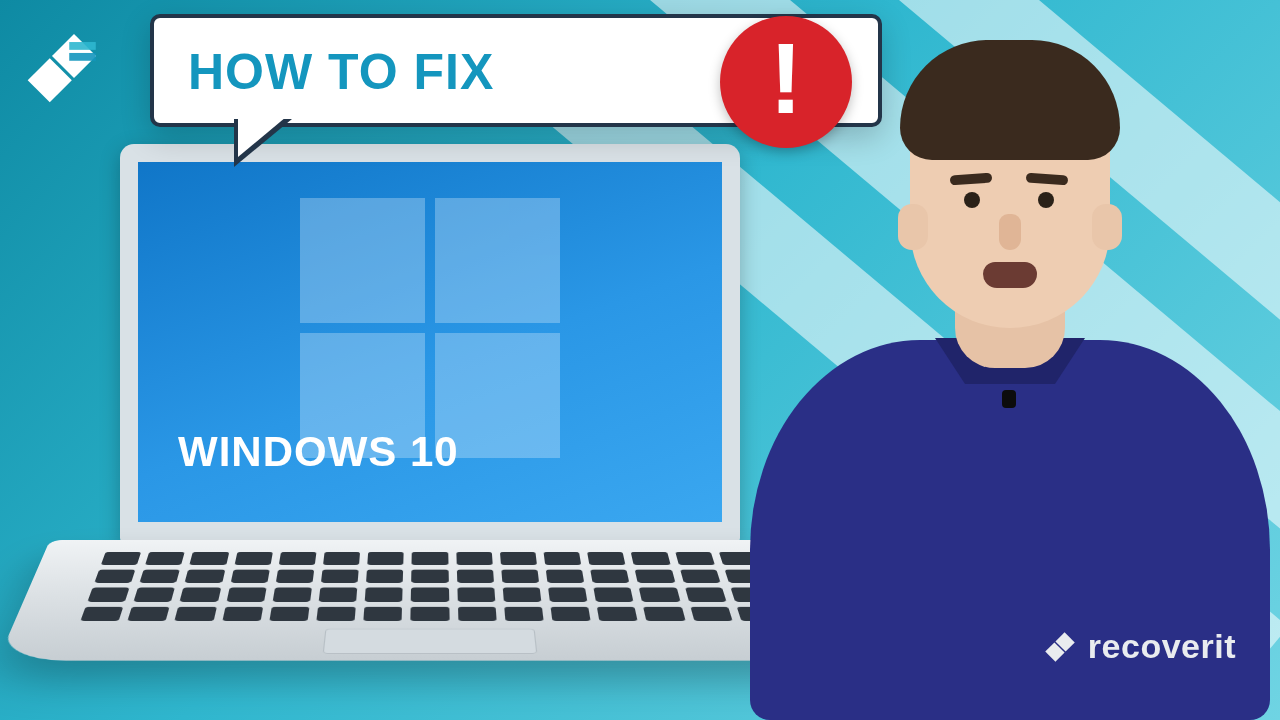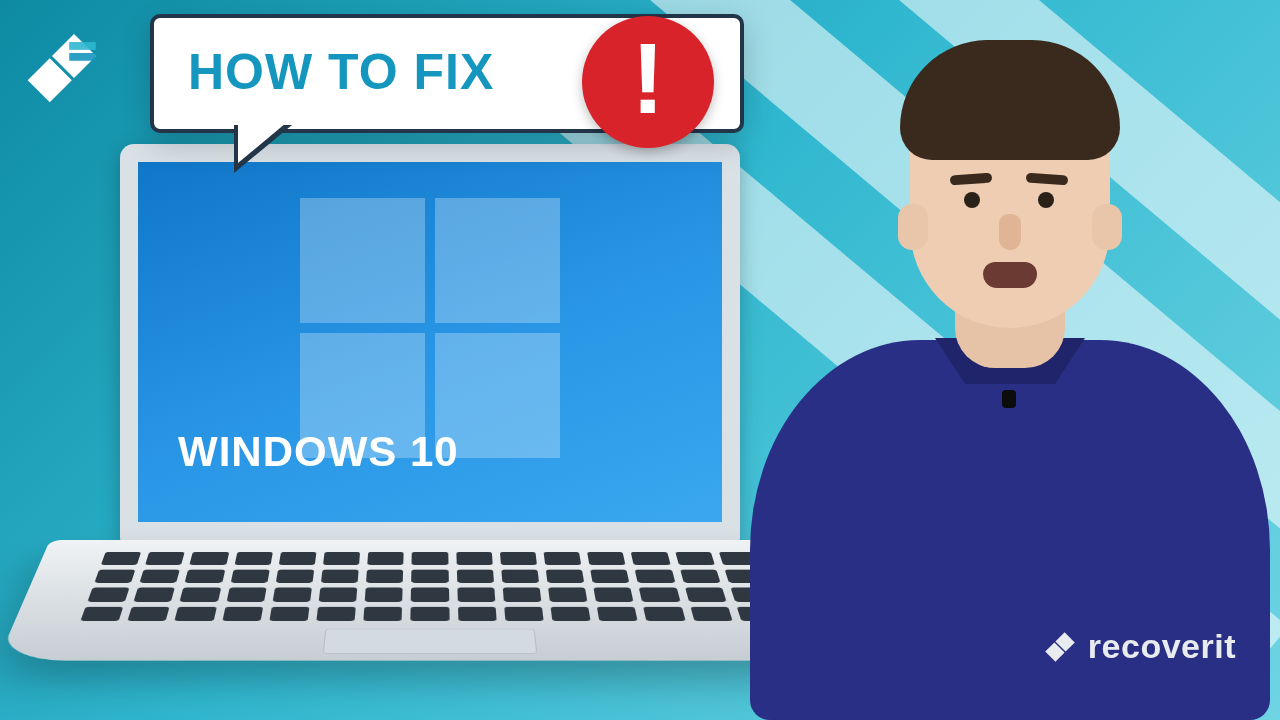--- a/index.html
+++ b/index.html
@@ -103,25 +103,25 @@
     width: 190px; height: 38px;
     background: #d4dbe0;
     border: 1px solid #b7bfc5;
     border-radius: 4px;
   }
 
   
   .bubble {
     position: absolute;
     top: 14px; left: 150px;
-    width: 594px;
+    width: 732px;
     background: #ffffff;
     border: 4px solid #233549;
     border-radius: 10px;
-    padding: 28px 34px 30px 34px;
+    padding: 28px 34px 24px 34px;
     box-shadow: 0 10px 30px rgba(0,0,0,0.2);
   }
   .bubble::after {
     content: "";
     position: absolute;
     bottom: -44px; left: 80px;
     width: 0; height: 0;
     border-left: 0px solid transparent;
     border-right: 58px solid transparent;
     border-top: 48px solid #233549;

